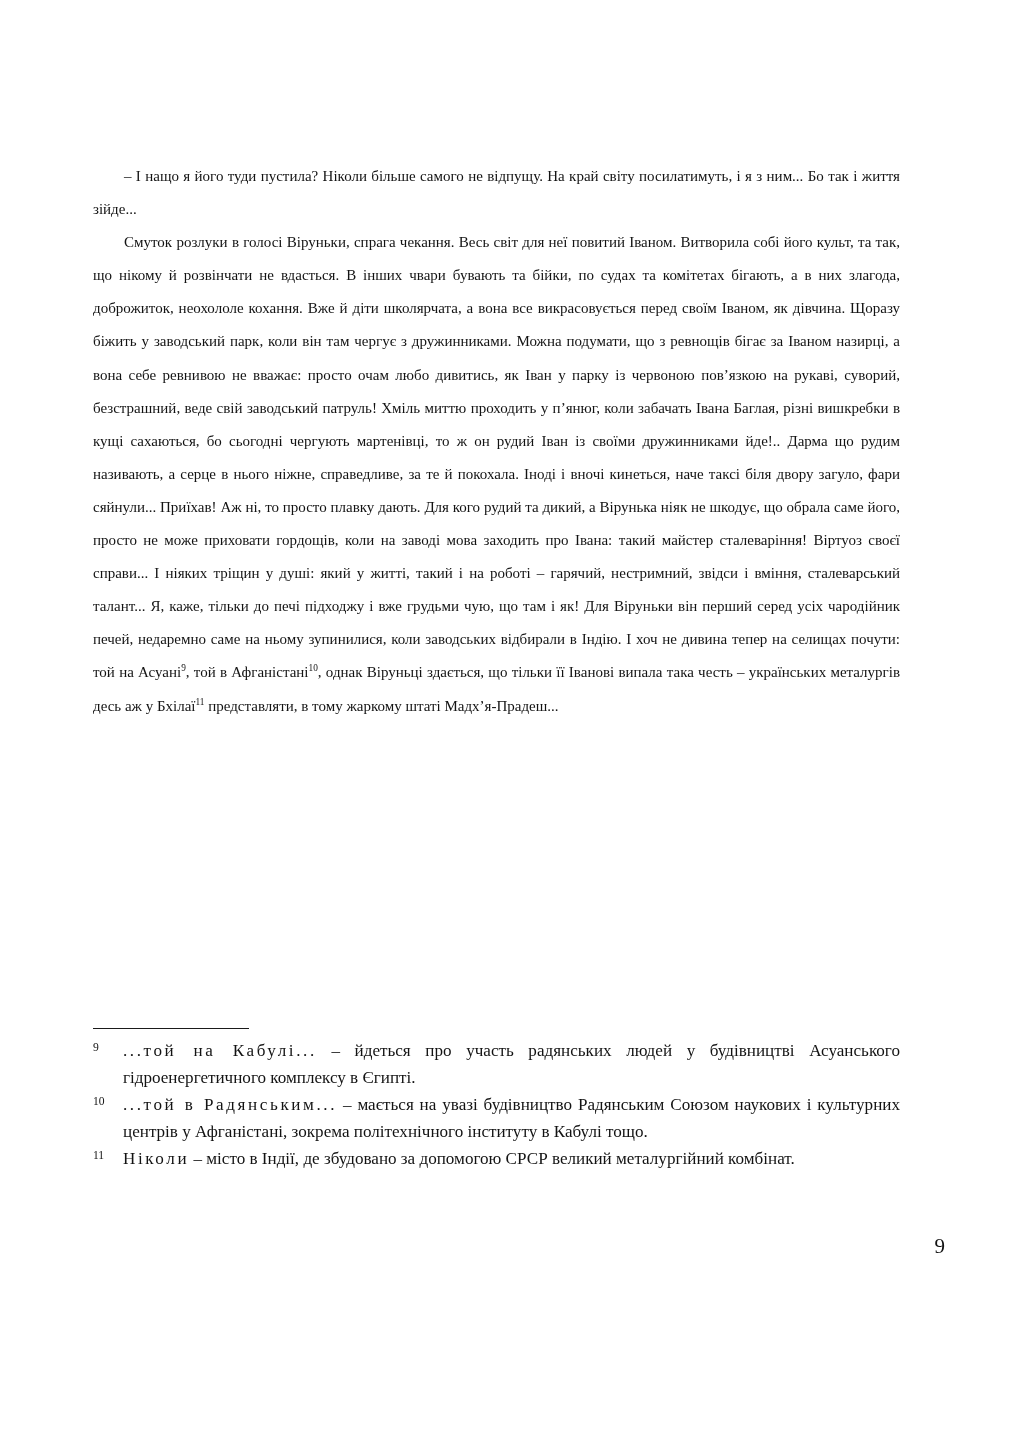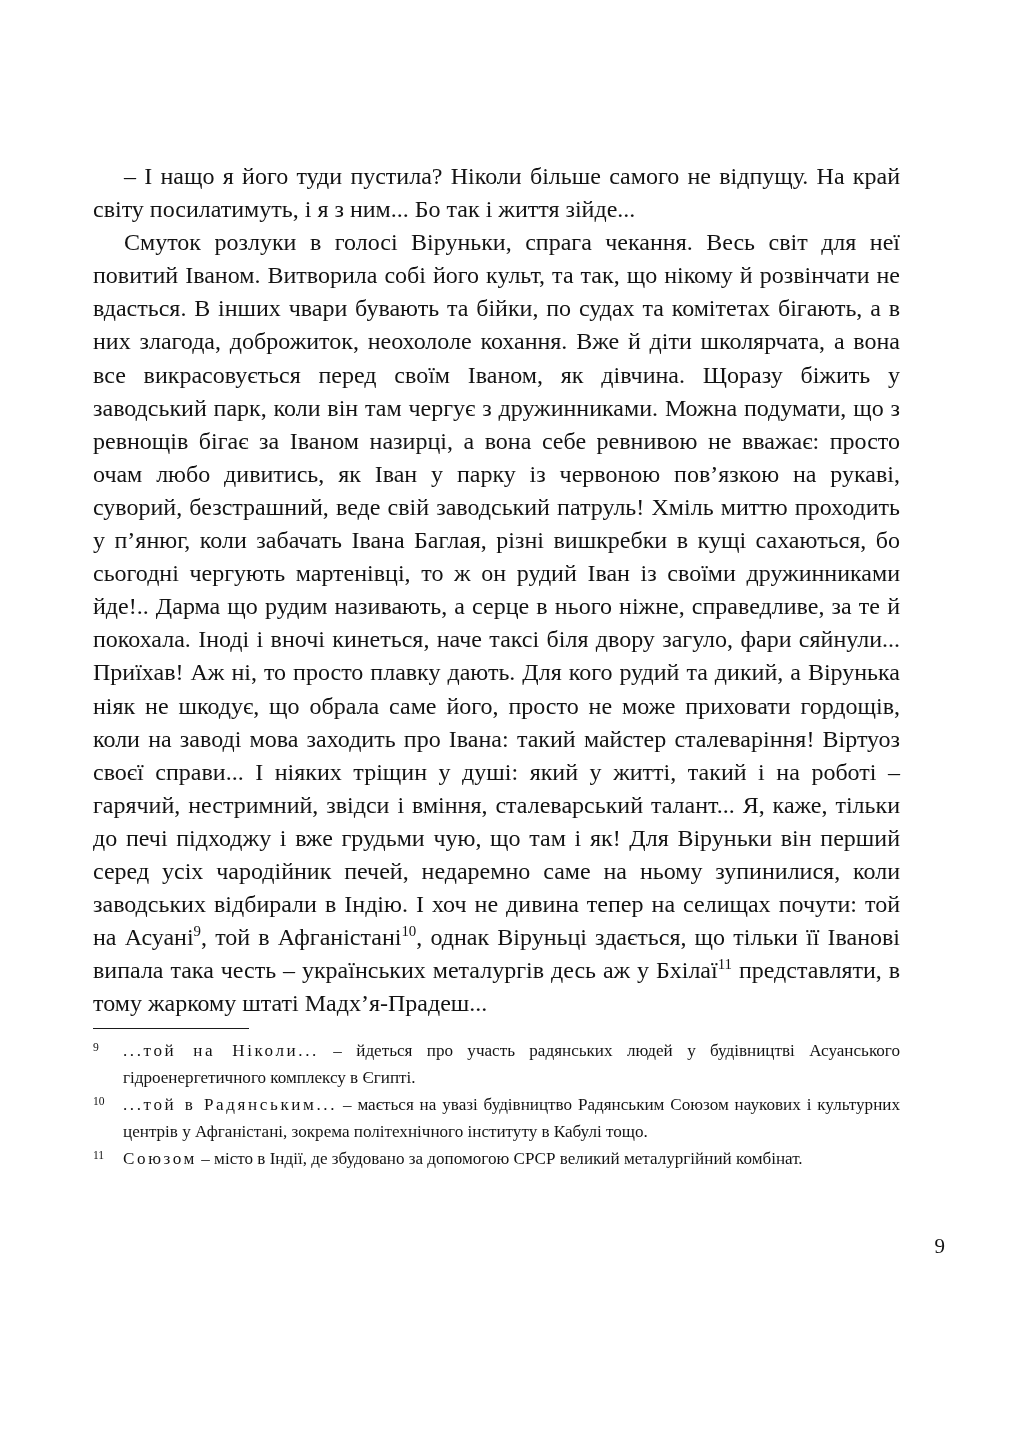--- a/index.html
+++ b/index.html
@@ -16,21 +16,21 @@
     font-family: "Liberation Serif", "DejaVu Serif", serif;
     color: #111111;
   }
   .content {
     position: absolute;
     left: 93px;
     top: 160px;
     width: 807px;
   }
   .body-text {
-    font-size: 24px;
+    font-size: 15px;
     line-height: 33.1px;
     text-align: justify;
     text-justify: inter-word;
     color: #131313;
     hyphens: manual;
   }
   .body-text p {
     margin: 0;
     text-indent: 31px;
   }
@@ -94,21 +94,21 @@
   <div class="content">
     <div class="body-text">
       <p id="para-1">– І нащо я його туди пустила? Ніколи більше самого не відпущу. На край світу посилатимуть, і я з ним... Бо так і життя зійде...</p>
       <p id="para-2">Смуток розлуки в голосі Віруньки, спрага чекання. Весь світ для неї повитий Іваном. Витворила собі його культ, та так, що нікому й розвінчати не вдасться. В інших чвари бувають та бійки, по судах та комітетах бігають, а в них злагода, доброжиток, неохололе кохання. Вже й діти школярчата, а вона все викрасовується перед своїм Іваном, як дівчина. Щоразу біжить у заводський парк, коли він там чергує з дружинниками. Можна подумати, що з ревнощів бігає за Іваном назирці, а вона себе ревнивою не вважає: просто очам любо дивитись, як Іван у парку із червоною пов’язкою на рукаві, суворий, безстрашний, веде свій заводський патруль! Хміль миттю проходить у п’янюг, коли забачать Івана Баглая, різні вишкребки в кущі сахаються, бо сьогодні чергують мартенівці, то ж он рудий Іван із своїми дружинниками йде!.. Дарма що рудим називають, а серце в нього ніжне, справедливе, за те й покохала. Іноді і вночі кинеться, наче таксі біля двору загуло, фари сяйнули... Приїхав! Аж ні, то просто плавку дають. Для кого рудий та дикий, а Вірунька ніяк не шкодує, що обрала саме його, просто не може приховати гордощів, коли на заводі мова заходить про Івана: такий майстер сталеваріння! Віртуоз своєї справи... І ніяких тріщин у душі: який у житті, такий і на роботі – гарячий, нестримний, звідси і вміння, сталеварський талант... Я, каже, тільки до печі підходжу і вже грудьми чую, що там і як! Для Віруньки він перший серед усіх чародійник печей, недаремно саме на ньому зупинилися, коли заводських відбирали в Індію. І хоч не дивина тепер на селищах почути: той на Асуані<sup class="fn-ref">9</sup>, той в Афганістані<sup class="fn-ref">10</sup>, однак Віруньці здається, що тільки її Іванові випала така честь – українських металургів десь аж у Бхілаї<sup class="fn-ref">11</sup> представляти, в тому жаркому штаті Мадх’я-Прадеш...</p>
     </div>
   </div>
 
   <div class="footnotes">
     <div class="fn-rule"></div>
     <div class="fn-list" id="fn-list">
-        <div class="fn-item"><span class="fn-num">9</span><span class="lemma">...той на Ніколи...</span><span> – йдеться про участь радянських людей у будівництві Асуанського гідроенергетичного комплексу в Єгипті.</span></div>
+        <div class="fn-item"><span class="fn-num">9</span><span class="lemma">...той на Кабулі...</span><span> – йдеться про участь радянських людей у будівництві Асуанського гідроенергетичного комплексу в Єгипті.</span></div>
         <div class="fn-item"><span class="fn-num">10</span><span class="lemma">...той в Радянським...</span><span> – мається на увазі будівництво Радянським Союзом наукових і культурних центрів у Афганістані, зокрема політехнічного інституту в Кабулі тощо.</span></div>
-        <div class="fn-item"><span class="fn-num">11</span><span class="lemma">Союзом</span><span> – місто в Індії, де збудовано за допомогою СРСР великий металургійний комбінат.</span></div>
+        <div class="fn-item"><span class="fn-num">11</span><span class="lemma">Ніколи</span><span> – місто в Індії, де збудовано за допомогою СРСР великий металургійний комбінат.</span></div>
       </div>
   </div>
 
   <div class="page-number">9</div>
 
 </div>
 
 </body></html>

